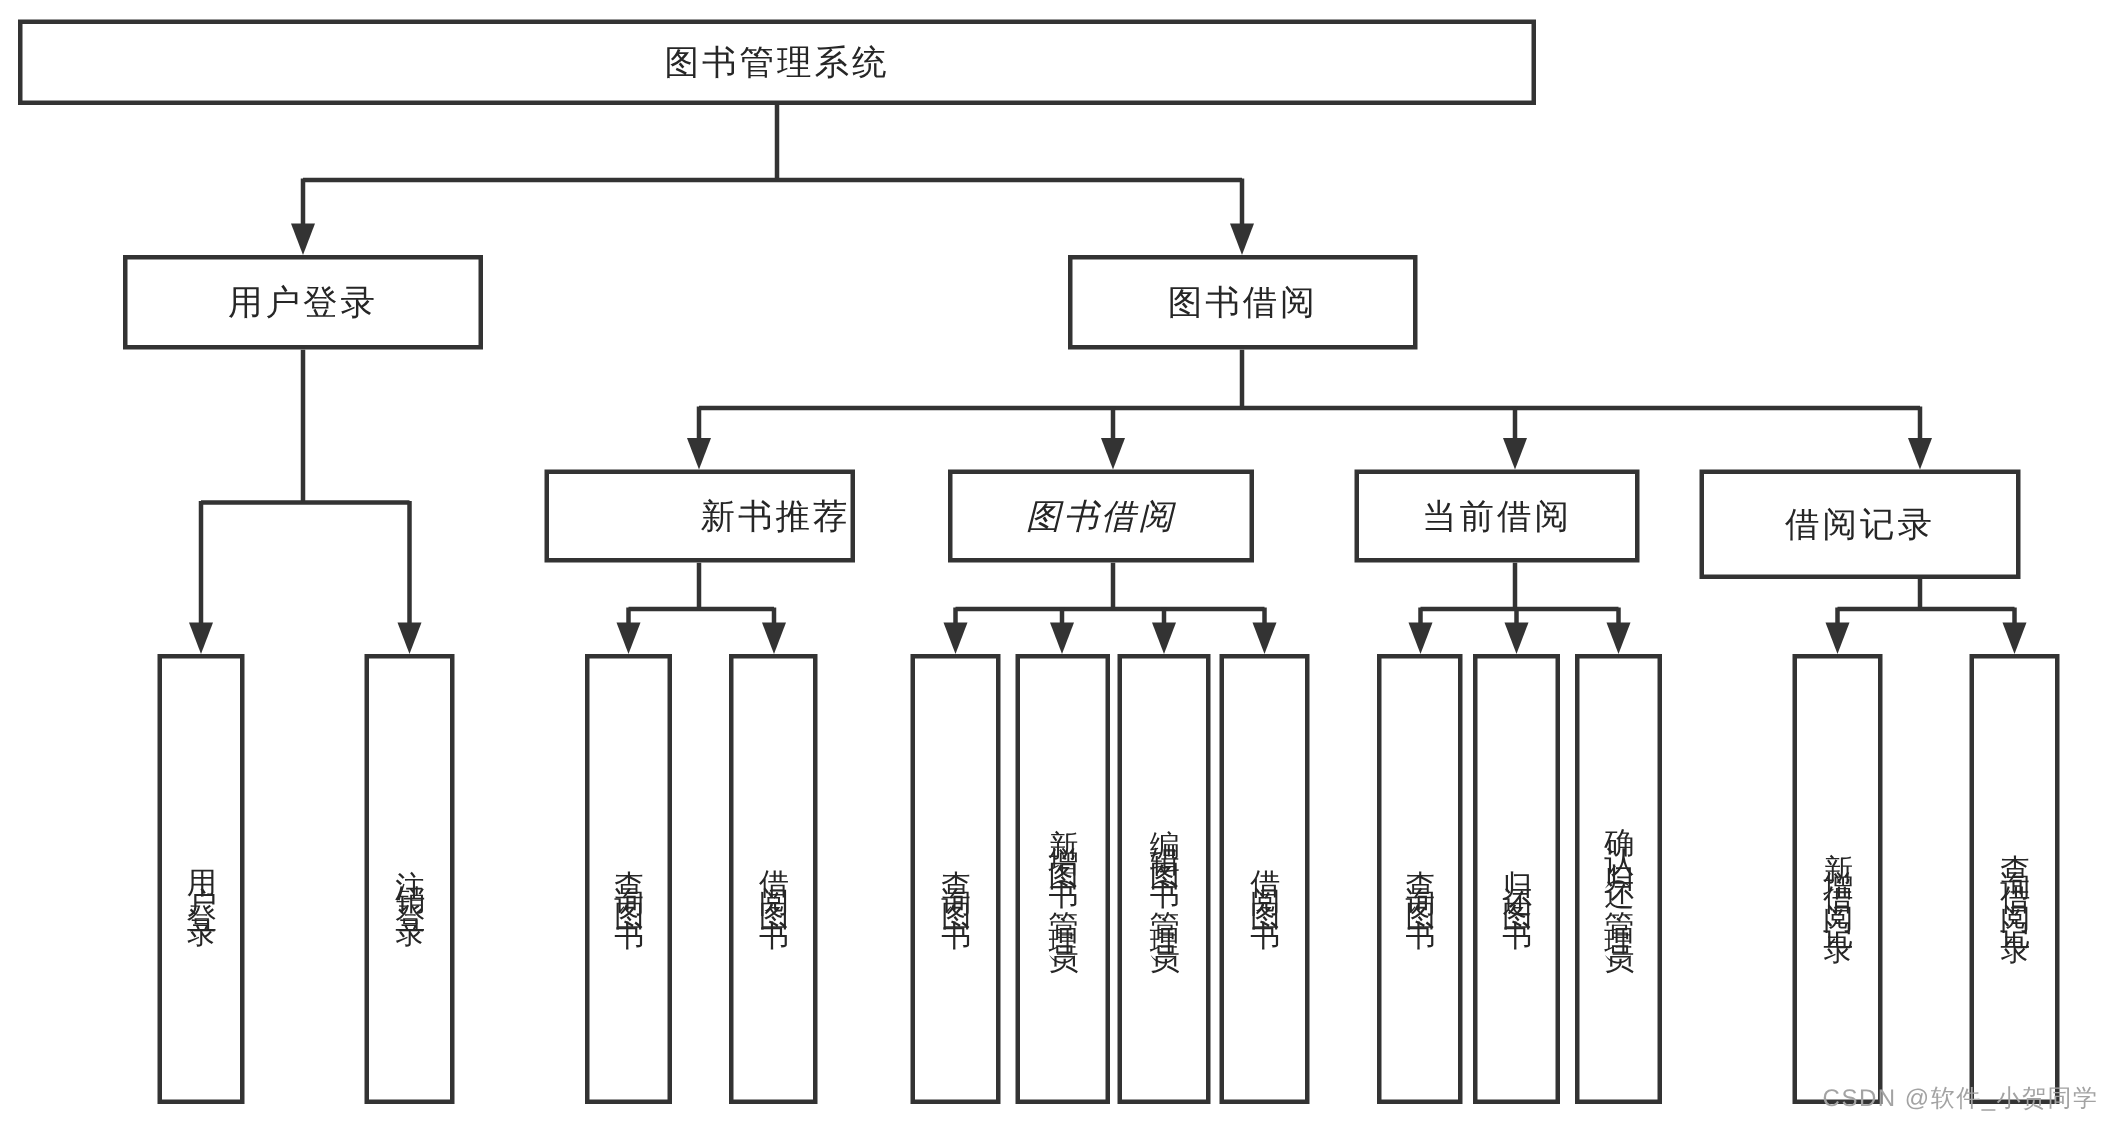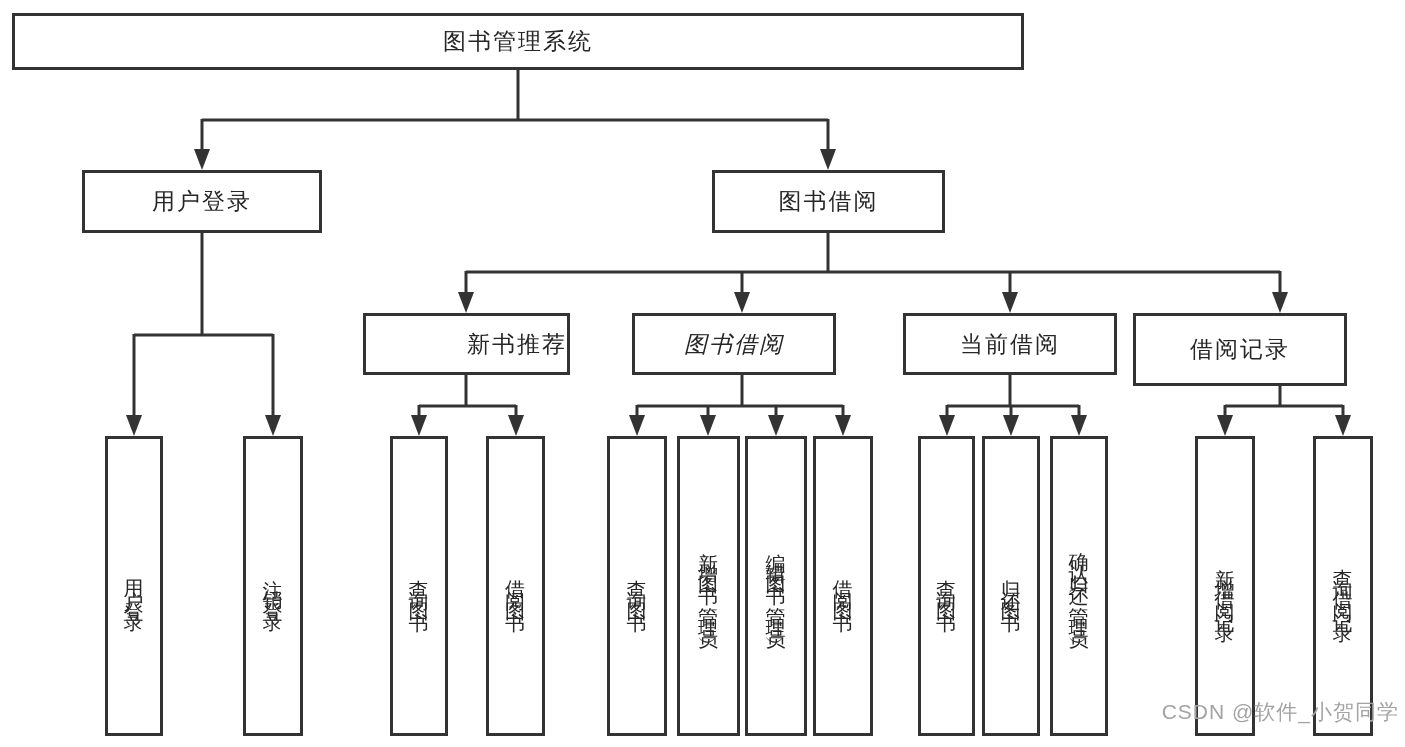--- a/index.html
+++ b/index.html
@@ -47,22 +47,22 @@
     text-orientation: mixed;
     font-size: 20px;
     letter-spacing: 11px;
     color: #262626;
     line-height: 1;
     white-space: nowrap;
   }
   #watermark {
     position: absolute;
     right: 6px;
-    bottom: 21px;
-    font-size: 21px;
+    bottom: 4px;
+    font-size: 16px;
     color: #a3a3a3;
     letter-spacing: 1px;
     z-index: 3;
   }
 </style>
 </head>
 <body>
 
 <div id="canvas">
 
@@ -149,21 +149,21 @@
   <div class="hbox" style="left:712px; top:170px; width:233px; height:63px;">
     <span>图书借阅</span>
   </div>
 
   <div class="hbox" style="left:363px; top:313px; width:207px; height:62px;justify-content:flex-end;">
     <span>新书推荐</span>
   </div>
   <div class="hbox" style="left:632px; top:313px; width:204px; height:62px;font-style:italic;">
     <span>图书借阅</span>
   </div>
-  <div class="hbox" style="left:903px; top:313px; width:214px; height:62px;">
+  <div class="hbox" style="left:903px; top:313px; width:190px; height:62px;">
     <span>当前借阅</span>
   </div>
   <div class="hbox" style="left:1133px; top:313px; width:214px; height:73px;">
     <span>借阅记录</span>
   </div>
 
   <div class="vbox" style="left:105px; width:58px;">
     <span class="vtext">用户登录</span>
   </div>
   <div class="vbox" style="left:243px; width:60px;">

